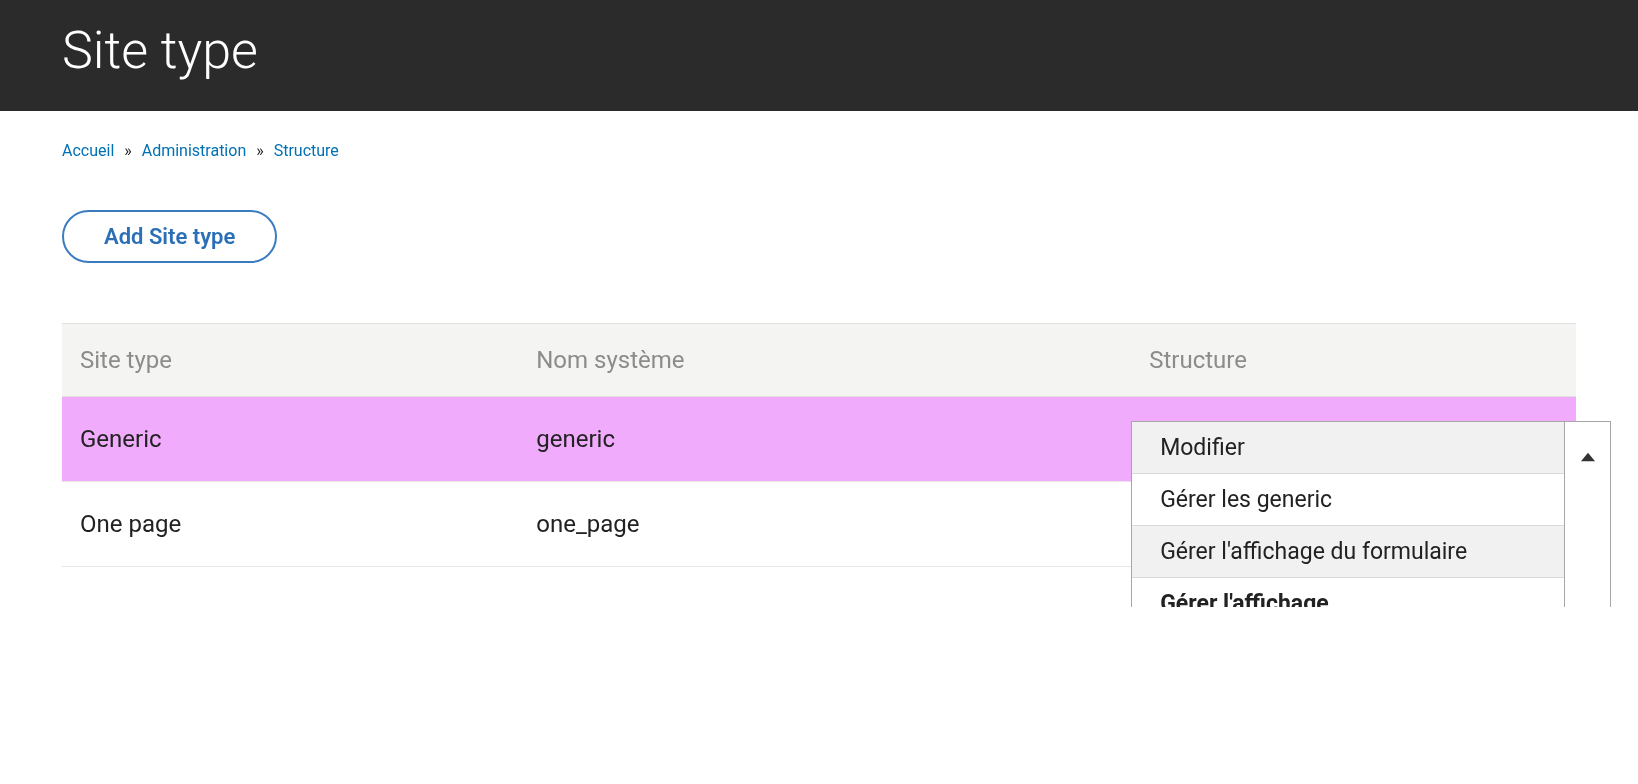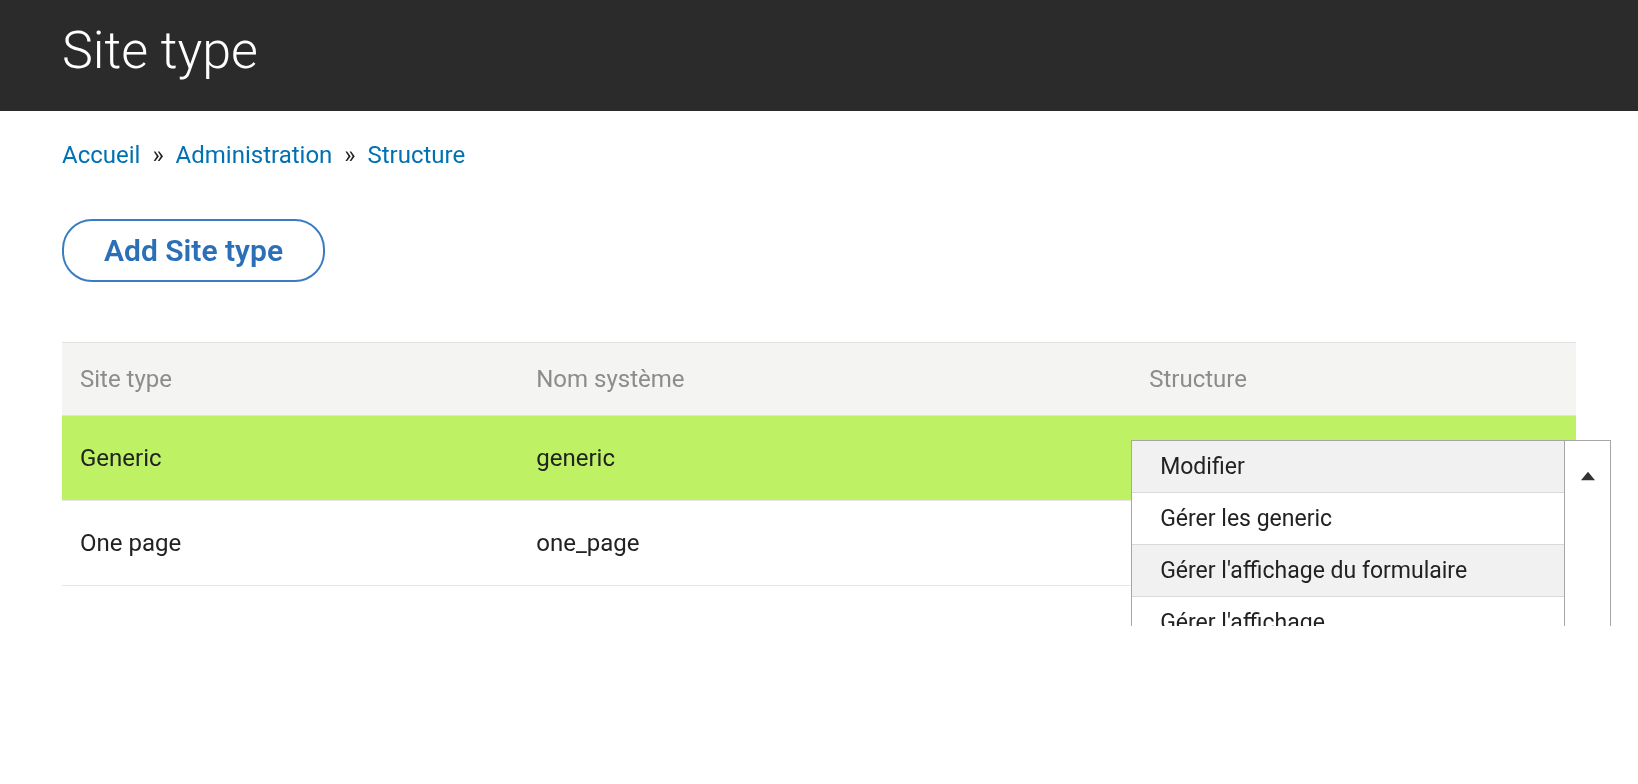--- a/index.html
+++ b/index.html
@@ -1,31 +1,31 @@
 <!DOCTYPE html>
 <html><head>
   <meta charset="utf-8">
   <style>
     * { box-sizing: border-box; margin: 0; padding: 0; }
     body { font-family: -apple-system, BlinkMacSystemFont, "Segoe UI", Roboto, "Helvetica Neue", Arial, sans-serif; font-size: 22px; color: #222; background: #fff; }
     .header-bar { background: #2b2b2b; padding: 20px 62px 30px; }
     .page-title { color: #fff; font-size: 52px; font-weight: 300; }
     .content { padding: 30px 62px 40px; }
-    .breadcrumb { margin-bottom: 50px; font-size: 24px; }
+    .breadcrumb { margin-bottom: 50px; font-size: 16px; }
     .breadcrumb a { color: #0071b3; text-decoration: none; }
     .breadcrumb .sep { color: #222; padding: 0 6px; }
     .add-btn-wrap { margin-bottom: 60px; }
     .add-btn {
       display: inline-block;
       padding: 12px 40px;
       border: 2px solid #3b7cc0;
       border-radius: 30px;
       color: #2b6fb6;
       background: #fff;
-      font-size: 30px;
+      font-size: 22px;
       font-weight: 600;
       text-decoration: none;
       cursor: pointer;
     }
     table.listing { width: 100%; border-collapse: collapse; }
     table.listing thead th {
       text-align: left;
       font-weight: 400;
       color: #8c8c8c;
       background: #f4f4f2;
@@ -33,21 +33,21 @@
       border-top: 1px solid #e1e1df;
       border-bottom: 1px solid #e1e1df;
       font-size: 24px;
     }
     table.listing tbody td {
       padding: 28px 18px;
       border-bottom: 1px solid #e6e6e4;
       vertical-align: middle;
       font-size: 24px;
     }
-    table.listing tbody tr.row-active td { background: #bef264; }
+    table.listing tbody tr.row-active td { background: #f0abfc; }
     .ops-cell { position: relative; }
     .dropbutton {
       display: inline-flex;
       border: 1px solid #a6a6a6;
       border-radius: 2px;
       overflow: hidden;
       background: #fff;
     }
     .dropbutton .db-main {
       padding: 8px 28px;
@@ -77,21 +77,21 @@
     .dropbutton-open .db-list {
       flex: 1;
       list-style: none;
     }
     .dropbutton-open .db-list li {
       padding: 12px 28px;
       cursor: pointer;
       border-bottom: 1px solid #d9d9d9;
       font-size: 23px;
     }
-    .dropbutton-open .db-list li:last-child { border-bottom: none; }
+    .dropbutton-open .db-list li:last-child { border-bottom: none; font-weight: bold; }
     .dropbutton-open .db-list li:nth-child(1),
     .dropbutton-open .db-list li:nth-child(3) { background: #f1f1f1; }
     .dropbutton-open .db-toggle-side {
       width: 46px;
       border-left: 1px solid #a6a6a6;
       display: flex;
       align-items: flex-start;
       justify-content: center;
       padding-top: 20px;
       cursor: pointer;

